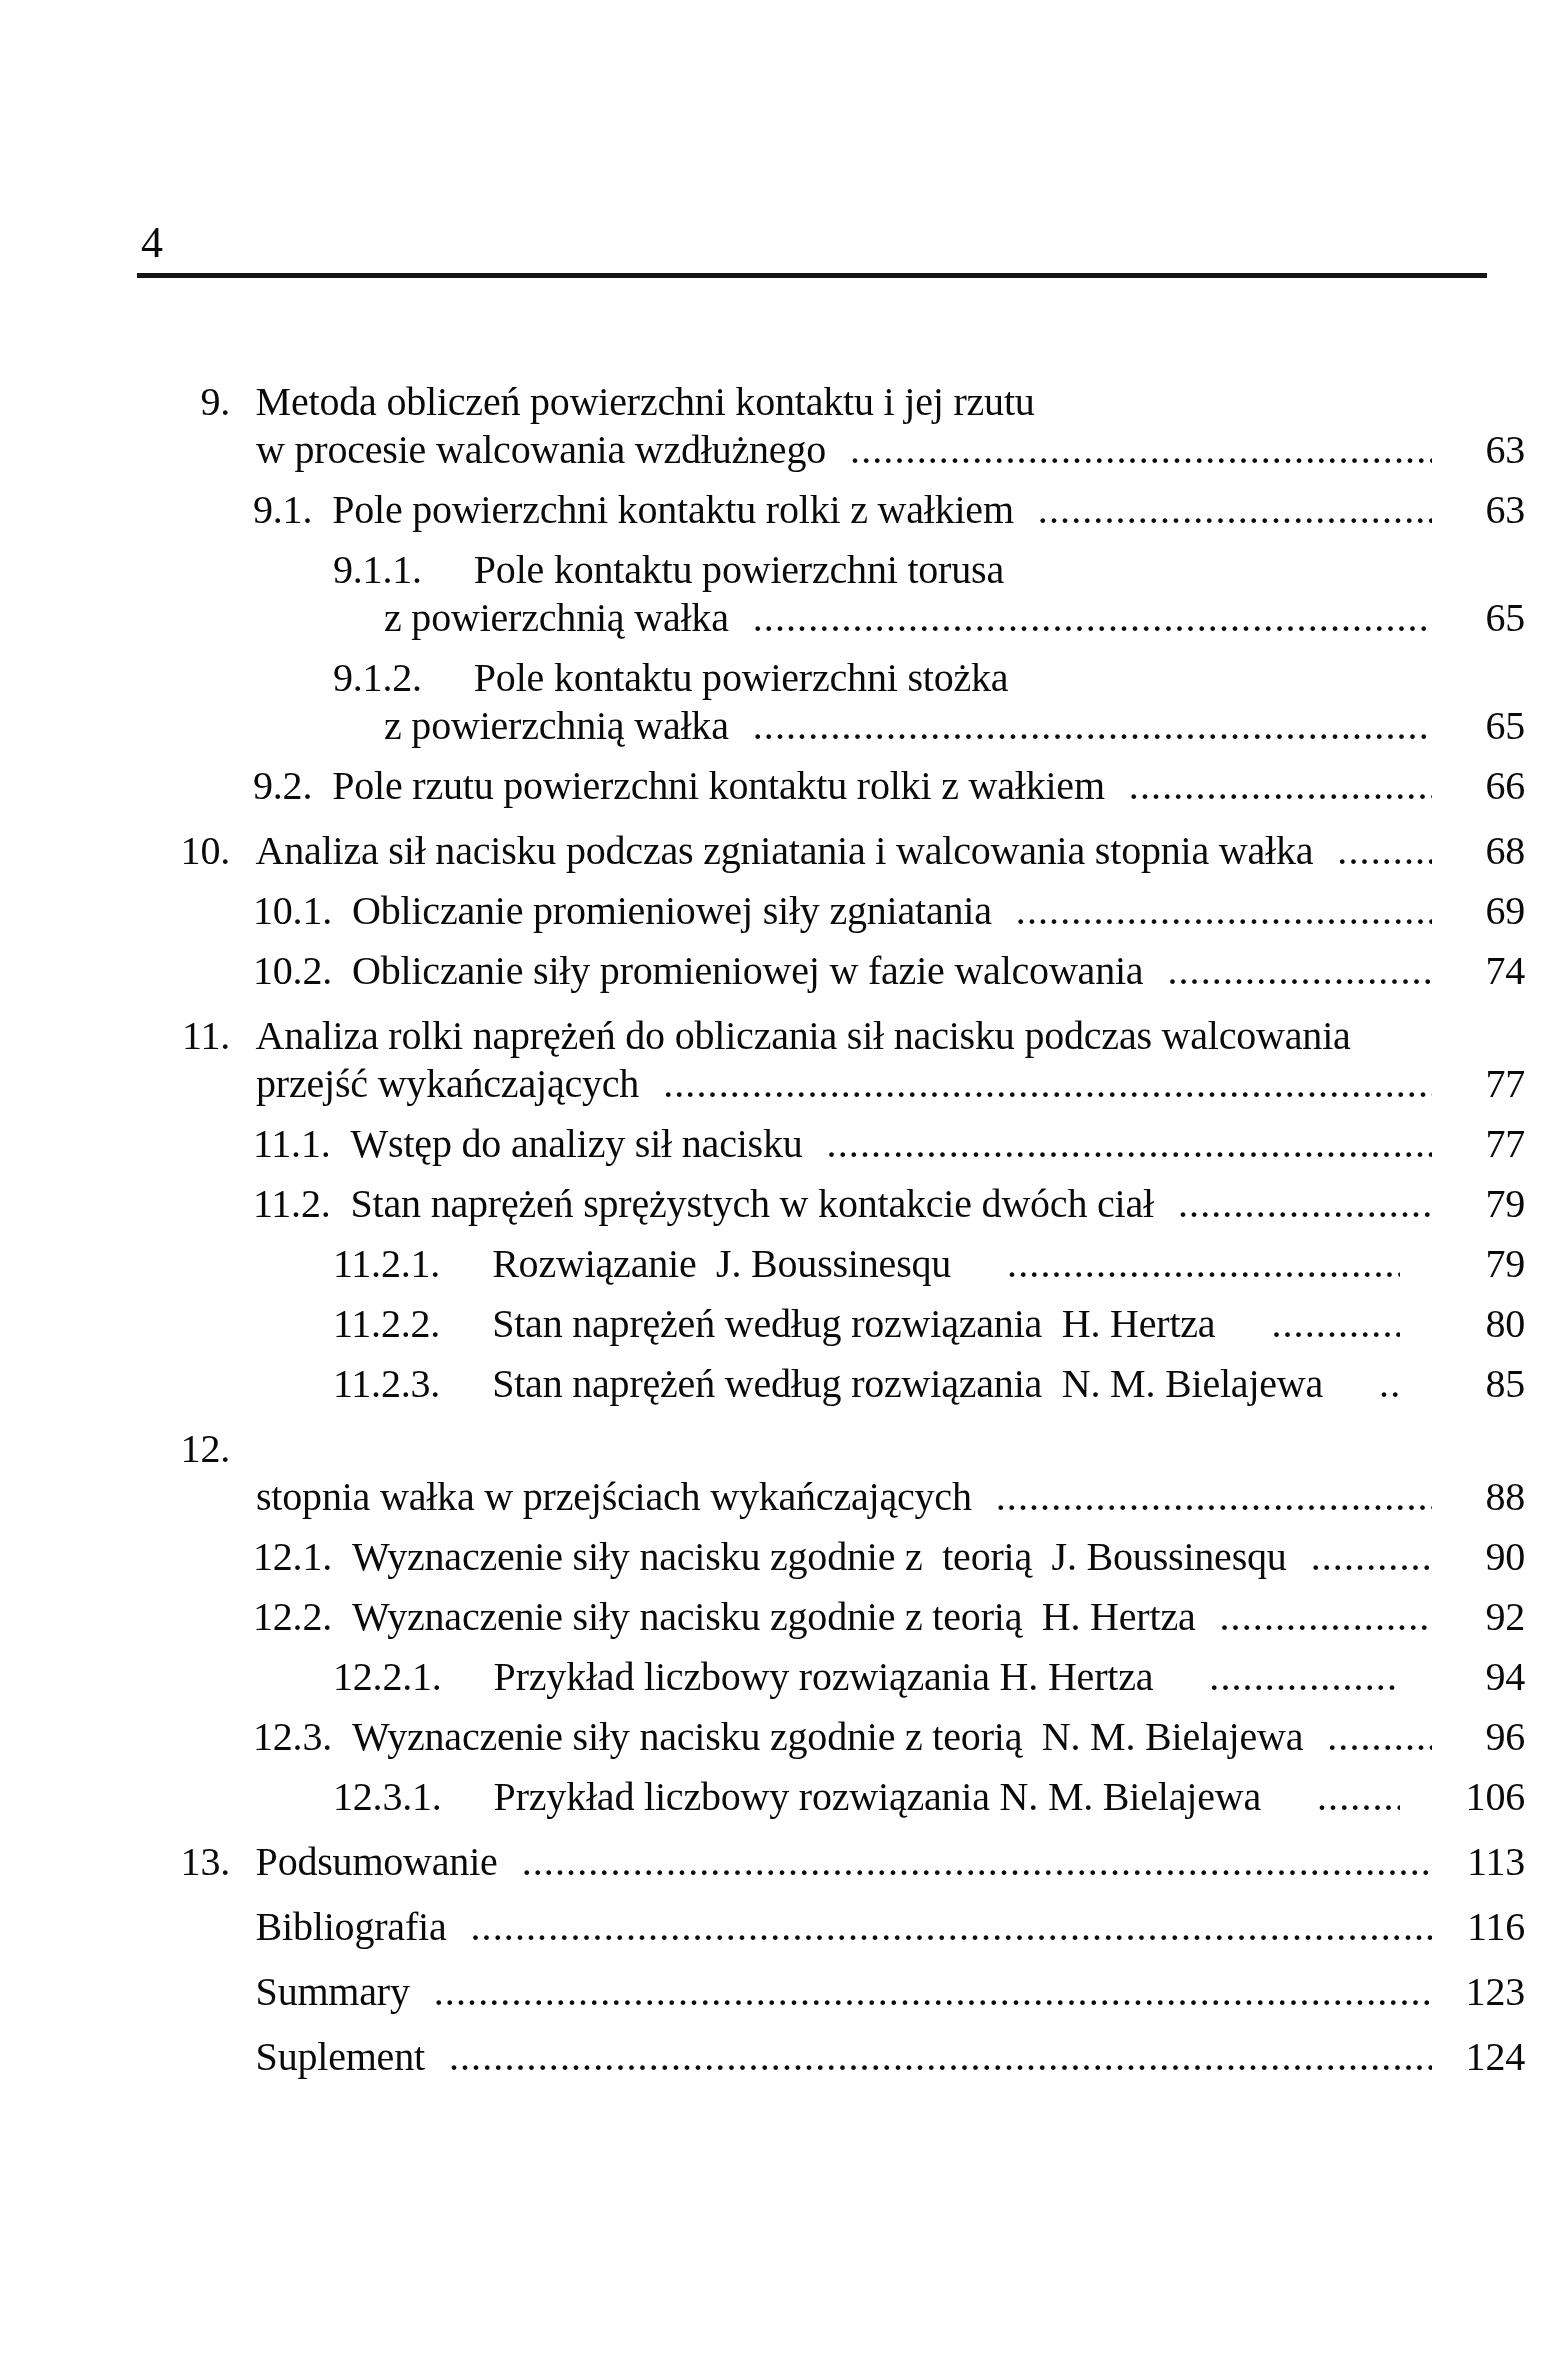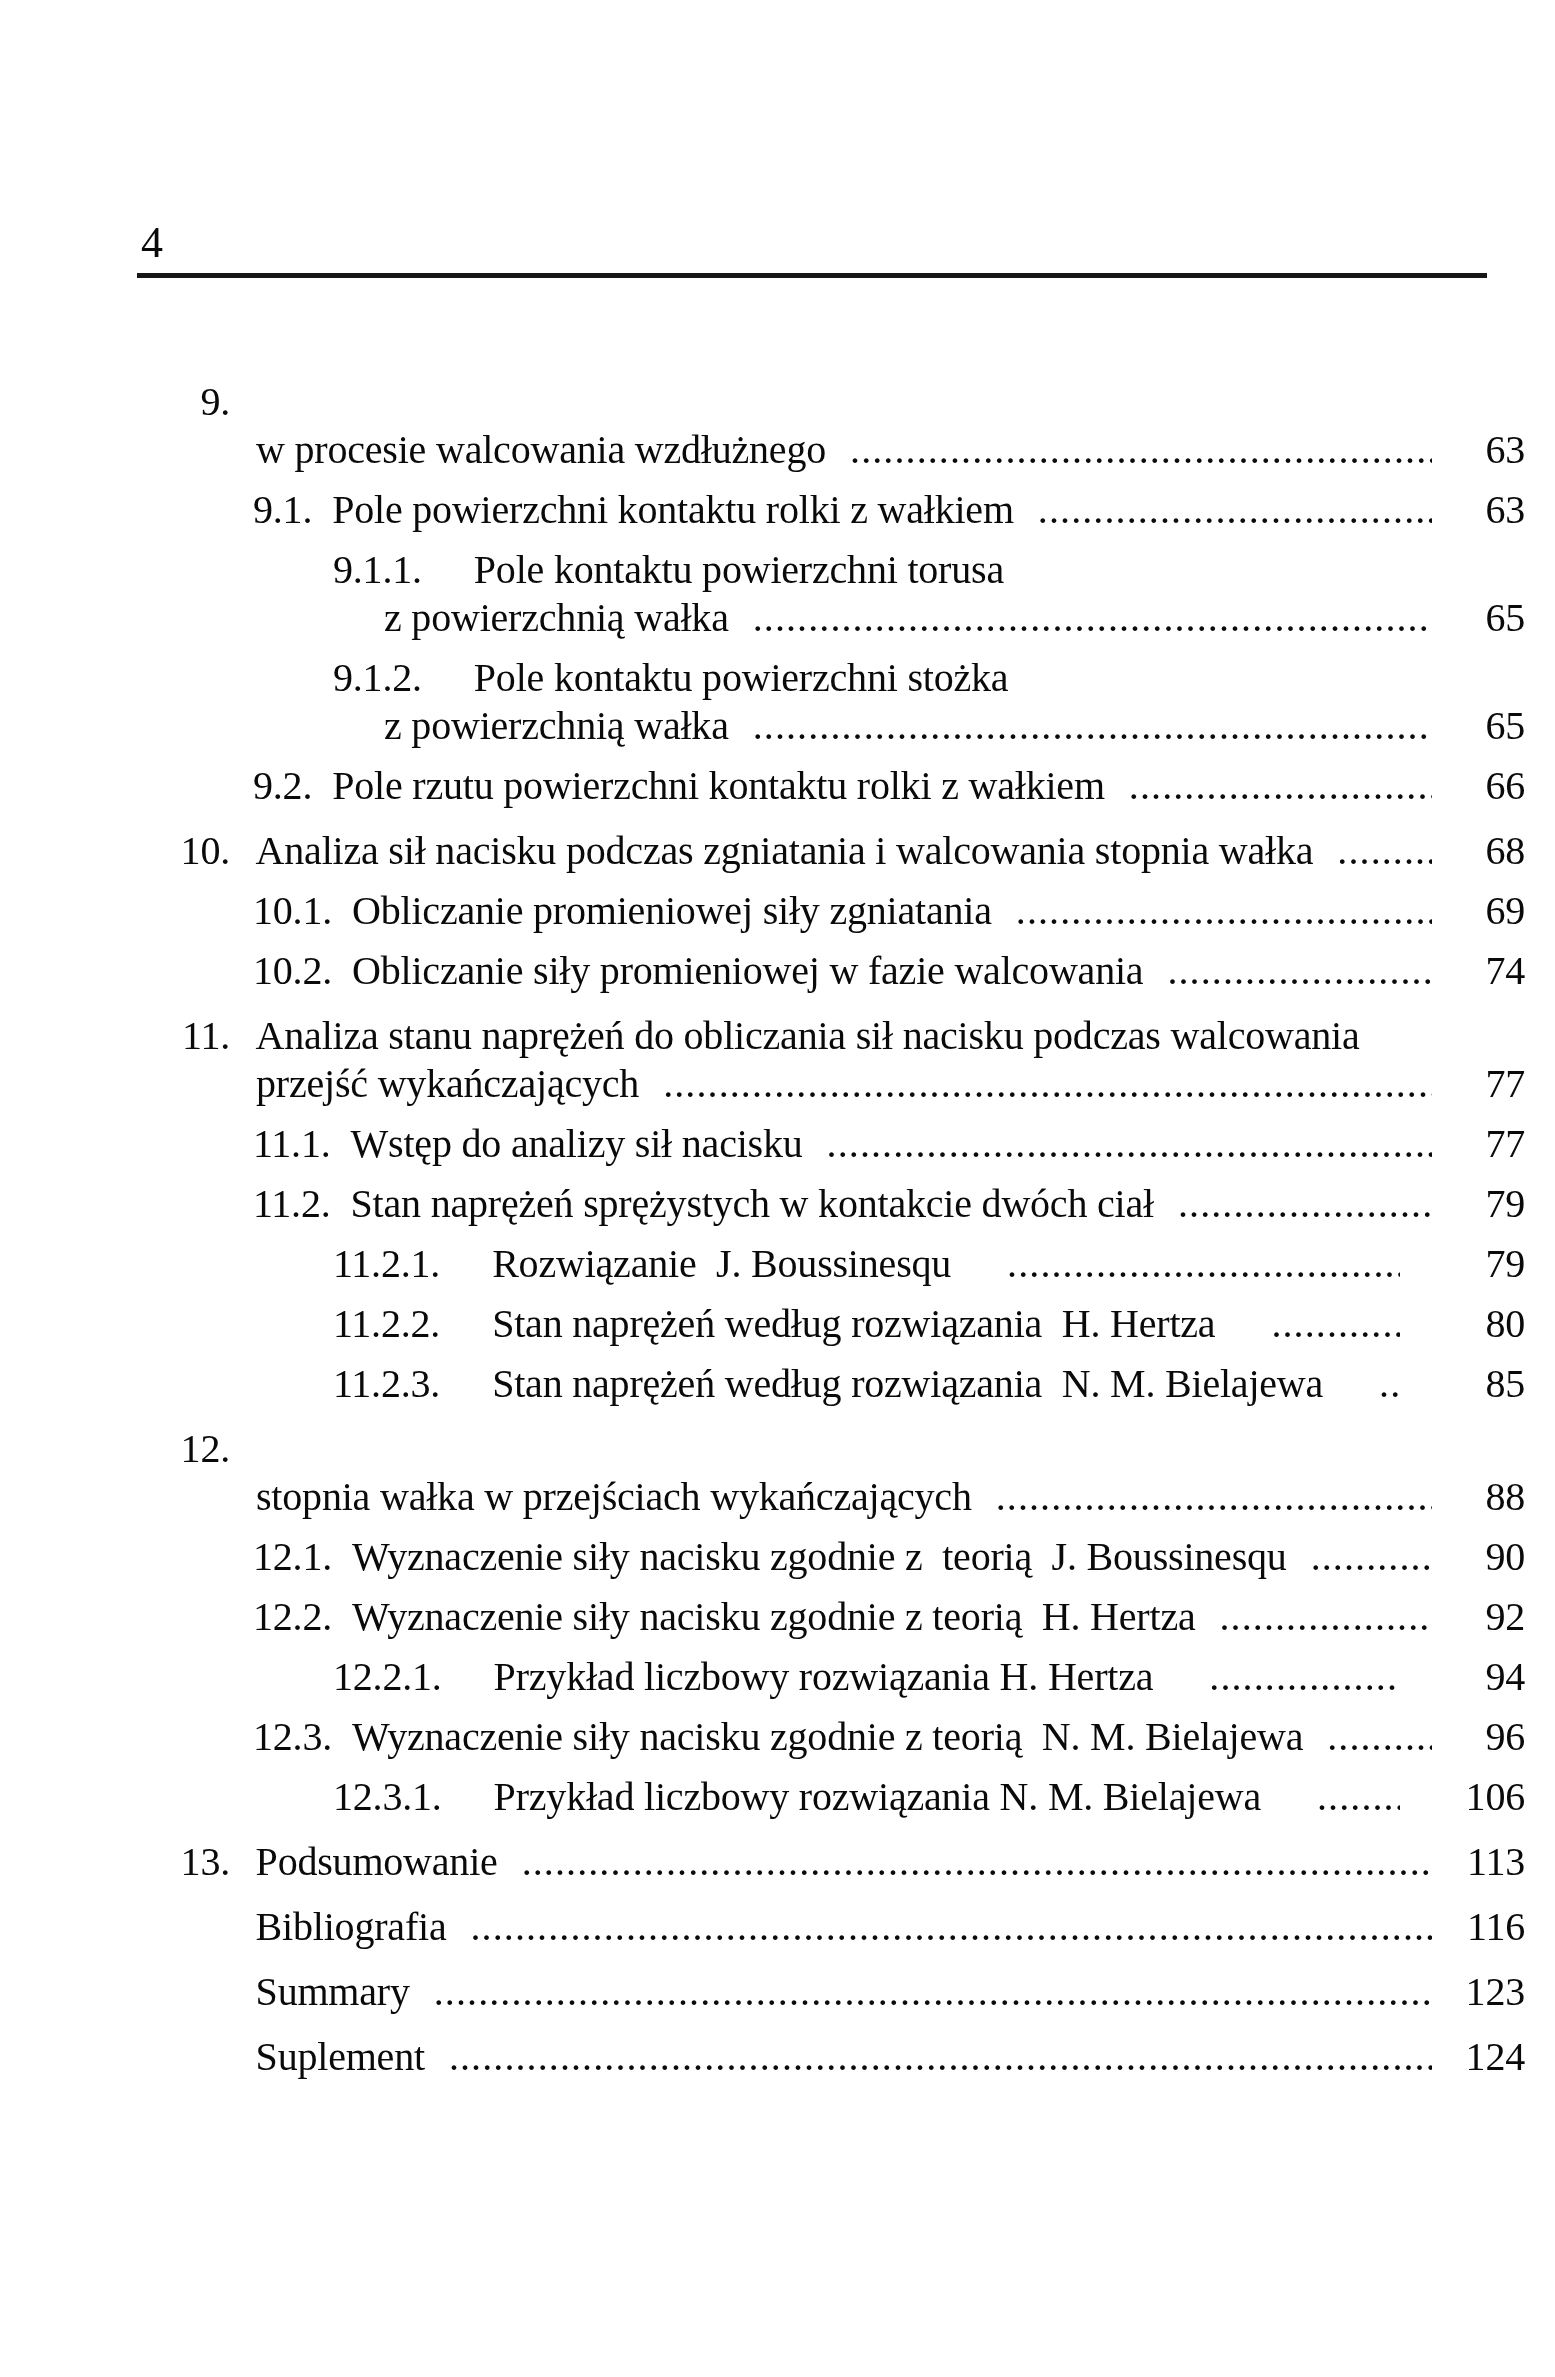--- a/index.html
+++ b/index.html
@@ -75,21 +75,21 @@
   }
 </style>
 </head>
 <body>
 
 <div class="page">
   <div class="folio">4</div>
   <div class="rule"></div>
   <div class="toc" id="toc">
       <div class="entry">
-        <div class="line first l1"><span class="num n1">9.</span></div>
+        <div class="line first l1"><span class="num n1">9.</span><span class="text">Metoda obliczeń powierzchni kontaktu i jej rzutu</span></div>
         <div class="line cont c1"><span class="text">w procesie walcowania wzdłużnego</span><span class="leader">................................................................................................................................................................................................................................................................................................................................</span><span class="pn">63</span></div>
       </div>
       <div class="entry">
         <div class="line first l2"><span class="num n2">9.1.</span><span class="text">Pole powierzchni kontaktu rolki z wałkiem</span><span class="leader">................................................................................................................................................................................................................................................................................................................................</span><span class="pn">63</span></div>
       </div>
       <div class="entry">
         <div class="line first l3"><span class="num n3">9.1.1.</span><span class="text">Pole kontaktu powierzchni torusa</span></div>
         <div class="line cont c3"><span class="text">z powierzchnią wałka</span><span class="leader">................................................................................................................................................................................................................................................................................................................................</span><span class="pn">65</span></div>
       </div>
       <div class="entry">
@@ -102,21 +102,21 @@
       <div class="entry group">
         <div class="line first l1"><span class="num n1">10.</span><span class="text">Analiza sił nacisku podczas zgniatania i walcowania stopnia wałka</span><span class="leader">................................................................................................................................................................................................................................................................................................................................</span><span class="pn">68</span></div>
       </div>
       <div class="entry">
         <div class="line first l2"><span class="num n2">10.1.</span><span class="text">Obliczanie promieniowej siły zgniatania</span><span class="leader">................................................................................................................................................................................................................................................................................................................................</span><span class="pn">69</span></div>
       </div>
       <div class="entry">
         <div class="line first l2"><span class="num n2">10.2.</span><span class="text">Obliczanie siły promieniowej w fazie walcowania</span><span class="leader">................................................................................................................................................................................................................................................................................................................................</span><span class="pn">74</span></div>
       </div>
       <div class="entry group">
-        <div class="line first l1"><span class="num n1">11.</span><span class="text">Analiza stanu naprężeń do obliczania sił nacisku podczas walcowania</span></div>
+        <div class="line first l1"><span class="num n1">11.</span><span class="text">Analiza rolki naprężeń do obliczania sił nacisku podczas walcowania</span></div>
         <div class="line cont c1"><span class="text">przejść wykańczających</span><span class="leader">................................................................................................................................................................................................................................................................................................................................</span><span class="pn">77</span></div>
       </div>
       <div class="entry">
         <div class="line first l2"><span class="num n2">11.1.</span><span class="text">Wstęp do analizy sił nacisku</span><span class="leader">................................................................................................................................................................................................................................................................................................................................</span><span class="pn">77</span></div>
       </div>
       <div class="entry">
         <div class="line first l2"><span class="num n2">11.2.</span><span class="text">Stan naprężeń sprężystych w kontakcie dwóch ciał</span><span class="leader">................................................................................................................................................................................................................................................................................................................................</span><span class="pn">79</span></div>
       </div>
       <div class="entry">
         <div class="line first l3"><span class="num n3">11.2.1.</span><span class="text">Rozwiązanie  J. Boussinesqu</span><span class="leader">................................................................................................................................................................................................................................................................................................................................</span><span class="pn">79</span></div>

